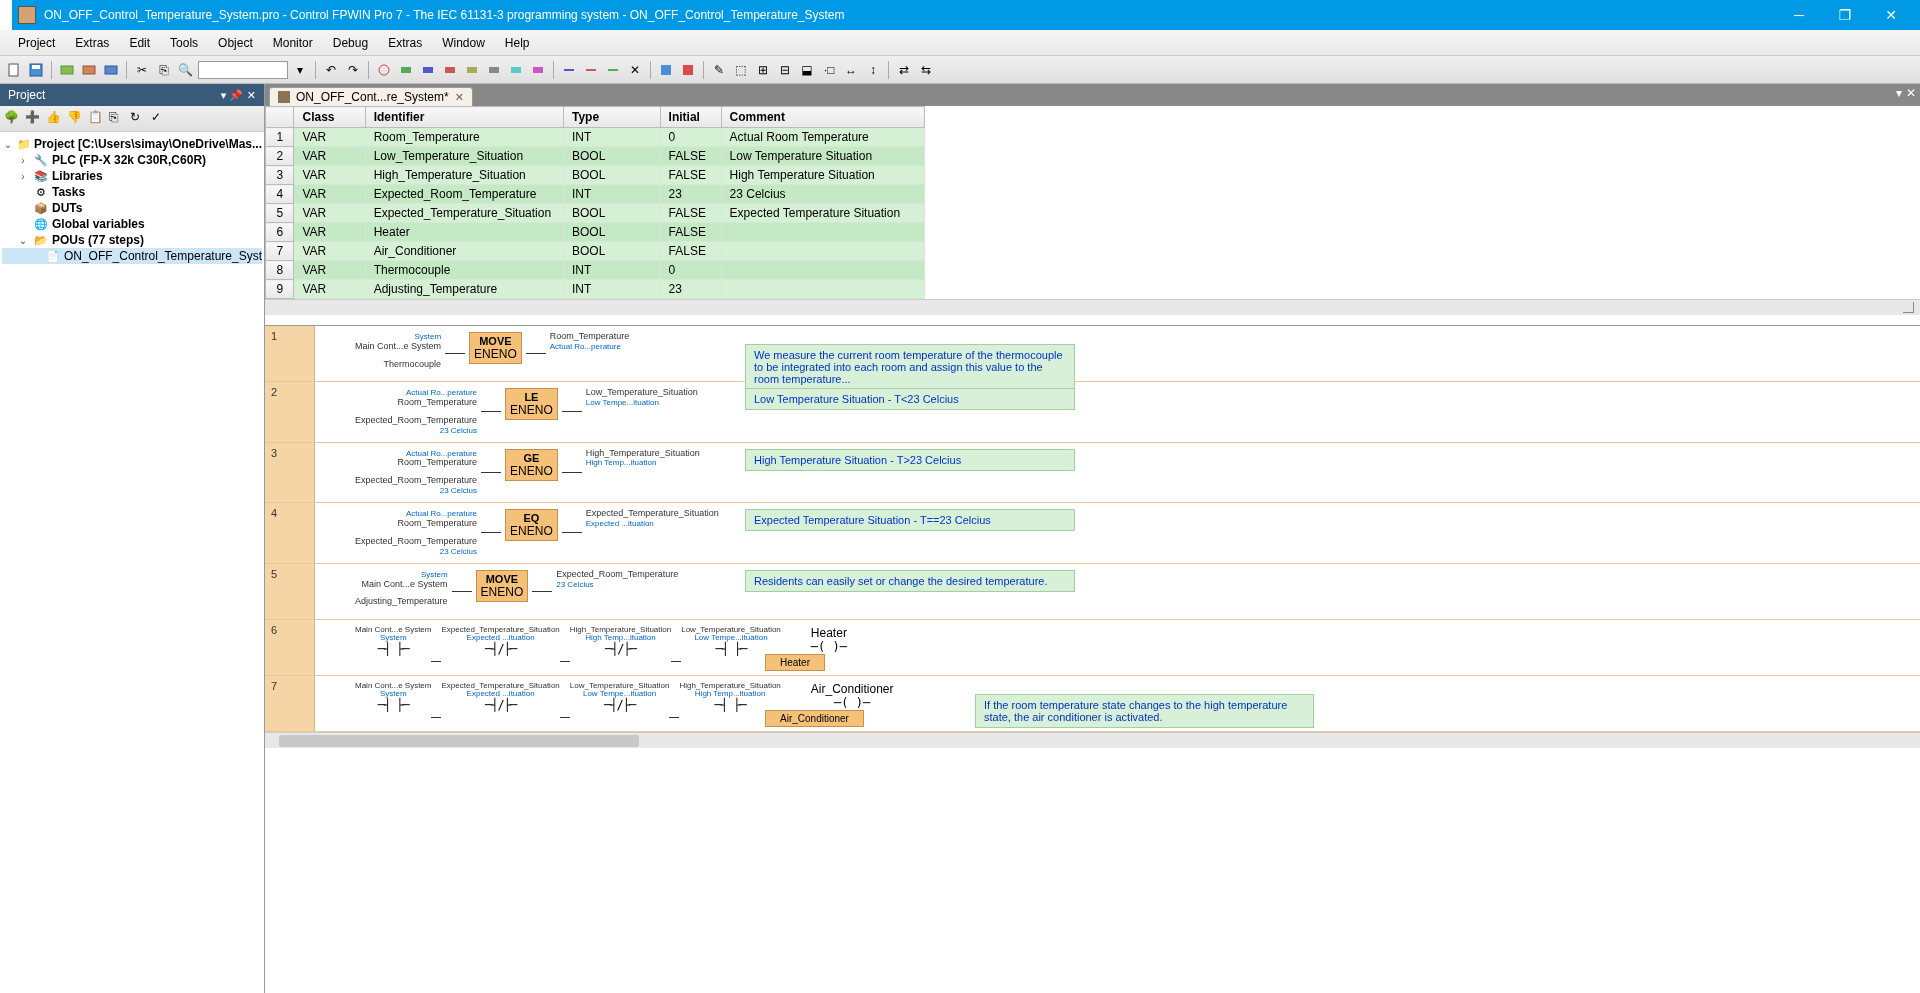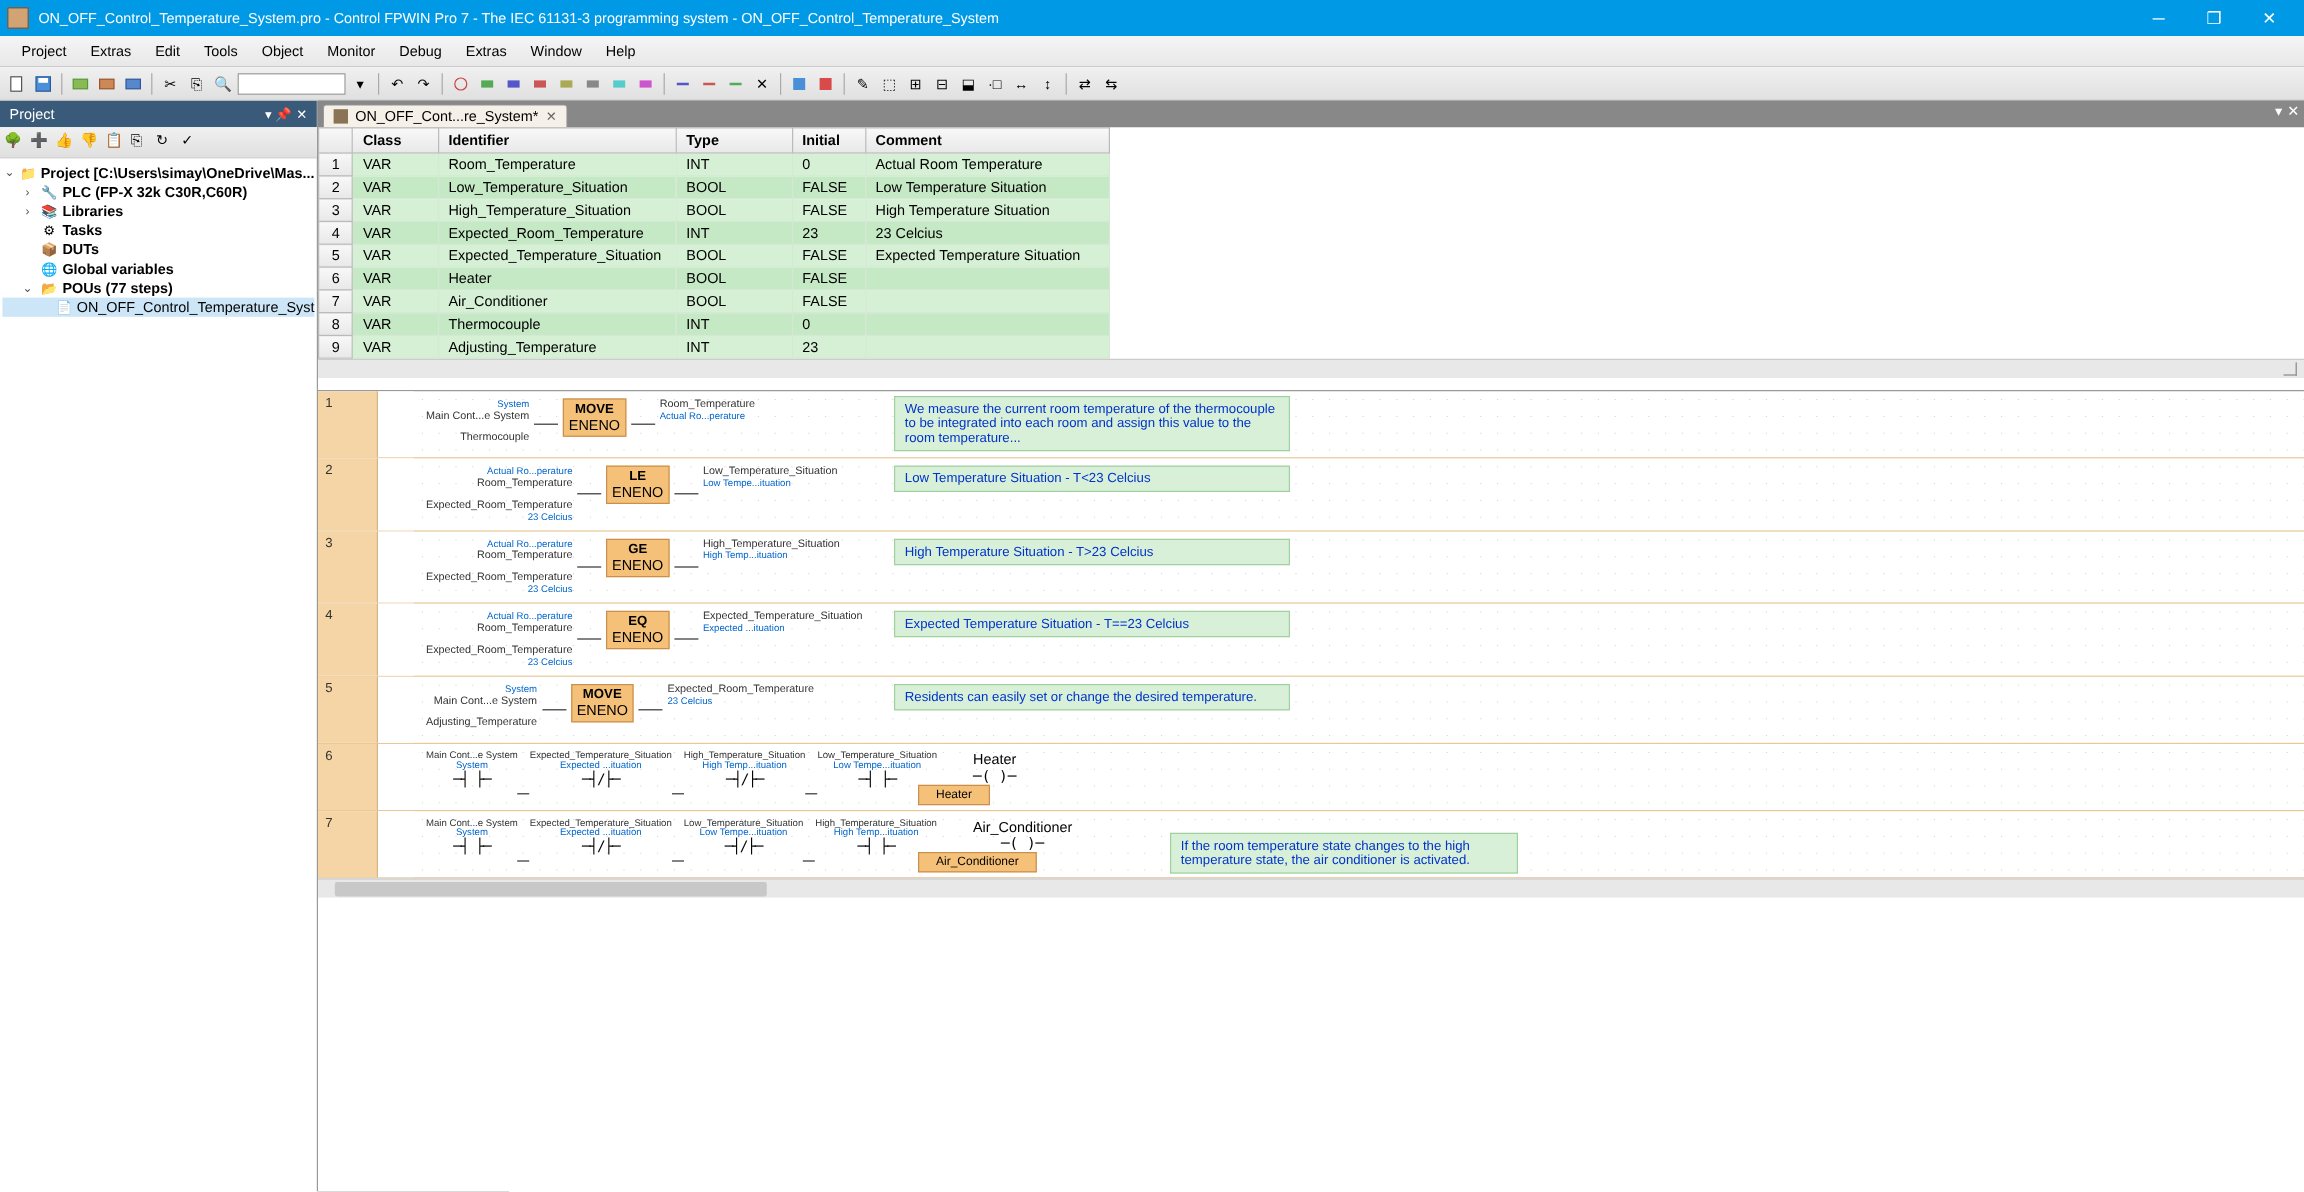--- a/index.html
+++ b/index.html
@@ -1,19 +1,19 @@
 <!DOCTYPE html>
 <html><head>
 <meta charset="utf-8">
 <style>
 * { margin: 0; padding: 0; box-sizing: border-box; font-family: "Segoe UI", Tahoma, sans-serif; font-size: 12px; }
 body { background: #fff; overflow: hidden; width: 1920px; height: 993px; }
 
 
-.titlebar { background: #0099e5; color: #fff; height: 30px; display: flex; align-items: center; padding: 0 6px; }
+.titlebar { background: #0099e5; color: #fff; height: 30px; display: flex; align-items: center; padding: 0 6px; margin-left: 12px; }
 .titlebar .app-icon { width: 18px; height: 18px; background: #d4a373; margin-right: 8px; border: 1px solid #555; }
 .titlebar .title-text { flex: 1; font-size: 12px; }
 .titlebar .win-btns { display: flex; gap: 0; }
 .titlebar .win-btn { width: 46px; height: 30px; display: flex; align-items: center; justify-content: center; color: #fff; font-size: 14px; }
 
 
 .menubar { background: linear-gradient(#f5f5f5, #e8e8e8); height: 26px; display: flex; align-items: center; padding: 0 8px; border-bottom: 1px solid #ccc; }
 .menubar .menu-item { padding: 4px 10px; cursor: pointer; }
 
 
@@ -416,21 +416,21 @@
       <div class="fb-block">
         <div class="fb-title">MOVE</div>
         <div class="fb-pins">
                   <span>EN</span>
                   <span>ENO</span>
                 </div>
       </div>
       <div style="width:20px;border-top:1px solid #333;align-self:center;margin:0 4px;"></div>
       <div class="io-label" style="text-align:left;">Room_Temperature<br><span class="sub">Actual Ro...perature</span></div>
     </div>
-    <div class="comment-box wide" style="left:400px;top:4px;">We measure the current room temperature of the thermocouple to be integrated into each room and assign this value to the room temperature...</div>
+    <div class="comment-box wide" style="left:400px;top:18px;">We measure the current room temperature of the thermocouple to be integrated into each room and assign this value to the room temperature...</div>
           </div>
         </div>
         <div class="ladder-row">
     <div class="ladder-num">2</div>
     <div class="ladder-margin"></div>
     <div class="ladder-body">
     <div class="rung">
       <div style="display:flex;flex-direction:column;justify-content:center;gap:8px;">
         <div class="io-label"><span class="sub">Actual Ro...perature</span><br>Room_Temperature</div>
         <div class="io-label">Expected_Room_Temperature<br><span class="sub">23 Celcius</span></div>
@@ -589,21 +589,21 @@
       </div>
       <div style="width:30px;border-top:1px solid #333;align-self:flex-end;margin-bottom:7px;"></div>
       <div class="coil">
         <div class="lbl1">Air_Conditioner</div>
         <div class="sym">─( )─</div>
       </div>
     </div>
     <div style="position:absolute;left:420px;top:34px;">
       <div class="coil-box">Air_Conditioner</div>
     </div>
-    <div class="comment-box" style="left:630px;top:18px;width:290px;">If the room temperature state changes to the high temperature state, the air conditioner is activated.</div>
+    <div class="comment-box" style="left:630px;top:18px;width:339px;">If the room temperature state changes to the high temperature state, the air conditioner is activated.</div>
           </div>
         </div>
         <div class="ladder-hscroll">
           <div class="thumb"></div>
         </div>
       </div>
   </div>
 </div>
 
 </body></html>

